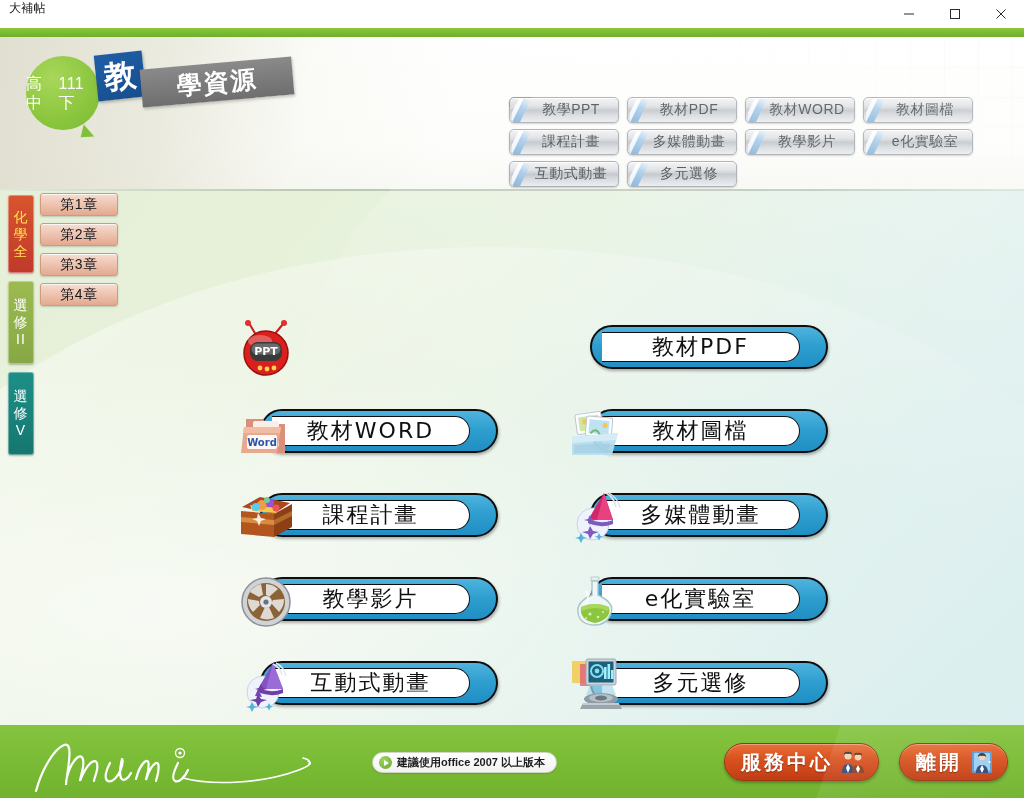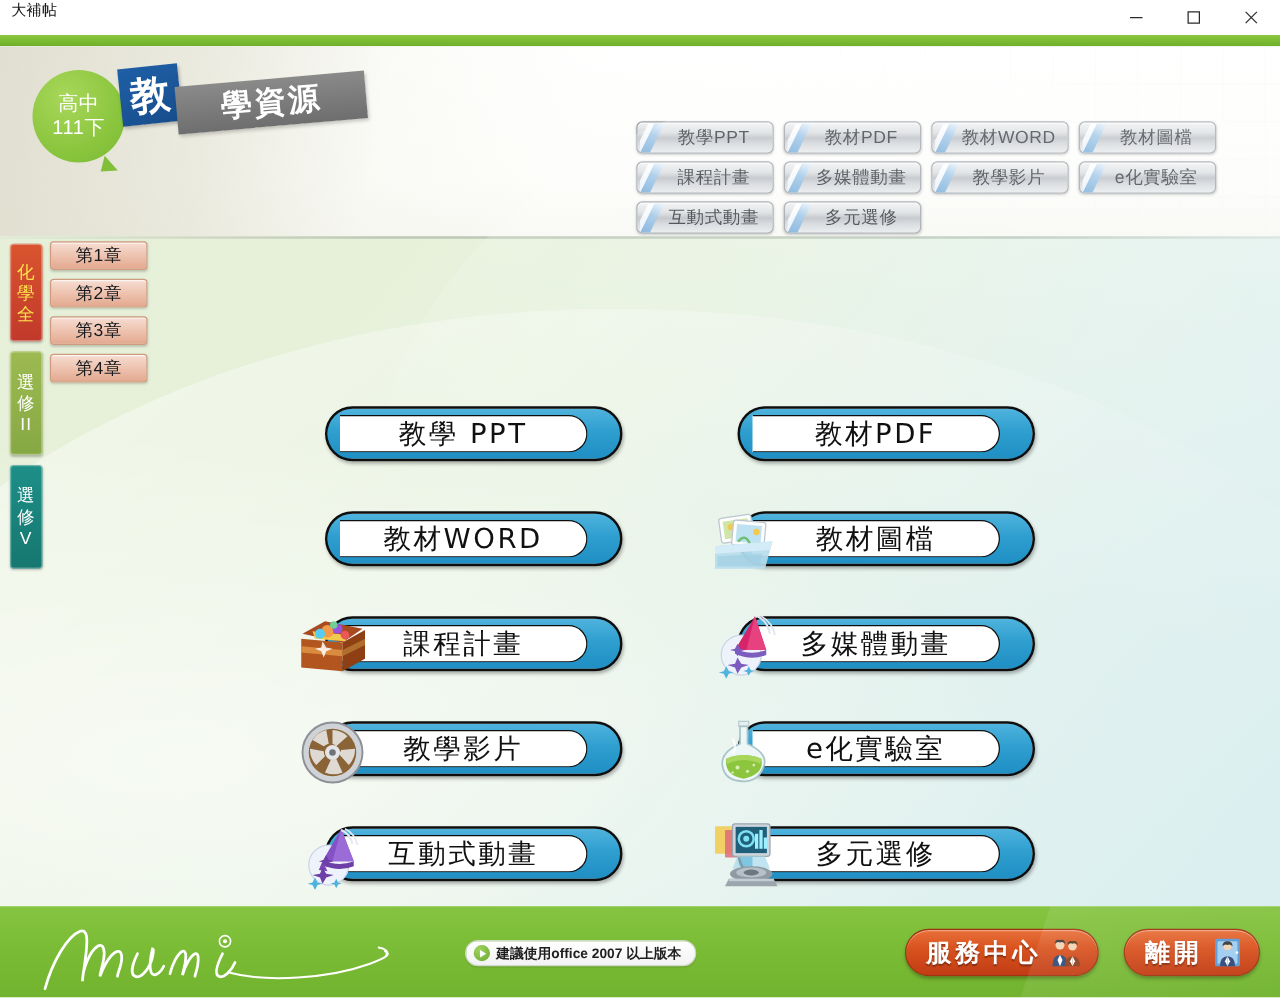--- a/index.html
+++ b/index.html
@@ -91,21 +91,21 @@
     width: 260px; height: 180px; transform: rotate(18deg);
     background: linear-gradient(120deg, rgba(255,255,255,.10), rgba(255,255,255,0));
   }
 
   
   #logo-group { position: absolute; left: 18px; top: 13px; width: 330px; height: 130px; }
   #badge-bubble {
     position: absolute; left: 8px; top: 6px; width: 74px; height: 74px;
     border-radius: 50%;
     background: radial-gradient(circle at 36% 30%, #a8d75a, #8cc63f 58%, #79b933 100%);
-    display: flex; flex-direction: column; align-items: center; justify-content: center;
+    display: flex; align-items: center; justify-content: center;
     color: #fff;
   }
   #badge-bubble::after {
     content: ""; position: absolute; right: 5px; bottom: -9px;
     width: 0; height: 0;
     border-left: 13px solid #80bf37;
     border-top: 9px solid transparent;
     border-bottom: 4px solid transparent;
     transform: rotate(14deg);
   }
@@ -440,32 +440,54 @@
       <div class="chapter-btn">第2章</div>
       <div class="chapter-btn">第3章</div>
       <div class="chapter-btn">第4章</div>
     </div>
 
     <div id="menu-grid">
 
       <div class="menu-col left">
 
         <div class="menu-item">
-          <div class="menu-pill">
-            <div class="menu-pill-inner">
-              <span class="menu-label">教學 PPT</span>
-            </div>
+          <div class="menu-icon">
+            <svg viewBox="0 0 62 62">
+              <line x1="20" y1="16" x2="13" y2="4" stroke="#c02020" stroke-width="2"></line>
+              <line x1="38" y1="16" x2="47" y2="5" stroke="#c02020" stroke-width="2"></line>
+              <circle cx="12" cy="4" r="3" fill="#e03030"></circle>
+              <circle cx="48" cy="4" r="3" fill="#e03030"></circle>
+              <circle cx="30" cy="34" r="22" fill="#d9201f"></circle>
+              <circle cx="30" cy="34" r="22" fill="none" stroke="#9c0f0f" stroke-width="1.5"></circle>
+              <ellipse cx="24" cy="22" rx="12" ry="6" fill="rgba(255,255,255,.28)"></ellipse>
+              <rect x="14" y="23" width="32" height="19" rx="8" fill="#3a3a3a"></rect>
+              <rect x="15.5" y="24.5" width="29" height="11" rx="6" fill="#6a6a6a"></rect>
+              <text x="30" y="36" font-family="DejaVu Sans, sans-serif" font-size="11" font-weight="bold" fill="#ffffff" text-anchor="middle">PPT</text>
+              <circle cx="24" cy="49" r="2.4" fill="#ffd24d"></circle>
+              <circle cx="31" cy="50" r="2.4" fill="#ffd24d"></circle>
+              <circle cx="38" cy="49" r="2.4" fill="#ffd24d"></circle>
+            </svg>
           </div>
         </div>
 
         <div class="menu-item">
           <div class="menu-pill">
             <div class="menu-pill-inner">
               <span class="menu-label">教材WORD</span>
             </div>
+          </div>
+          <div class="menu-icon">
+            <svg viewBox="0 0 62 62">
+              <path d="M10 16 L27 16 L31 21 L49 21 L49 50 L10 50 Z" fill="#d98f79"></path>
+              <rect x="17" y="18" width="26" height="26" rx="2" fill="#fbeee8"></rect>
+              <path d="M8 24 L45 24 L41 50 L5 50 Z" fill="#e8a98f"></path>
+              <path d="M8 24 L45 24 L44 30 L7 30 Z" fill="#f0bda4"></path>
+              <rect x="11" y="32" width="30" height="14" rx="2" fill="#ffffff" opacity=".92"></rect>
+              <text x="26" y="43" font-family="DejaVu Sans, sans-serif" font-size="10" font-weight="bold" fill="#2a53a8" text-anchor="middle">Word</text>
+            </svg>
           </div>
         </div>
 
         <div class="menu-item">
           <div class="menu-pill">
             <div class="menu-pill-inner">
               <span class="menu-label">課程計畫</span>
             </div>
           </div>
           <div class="menu-icon">

